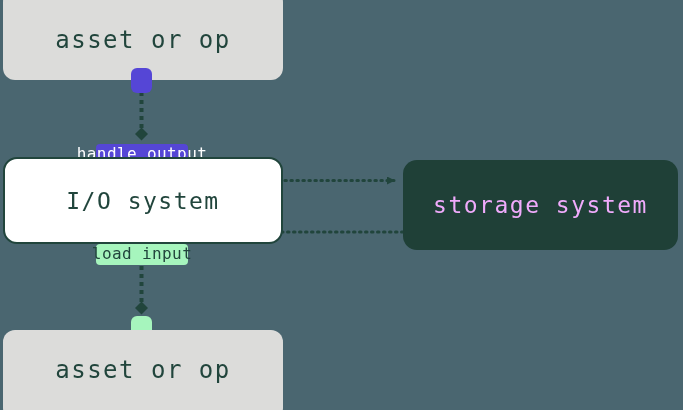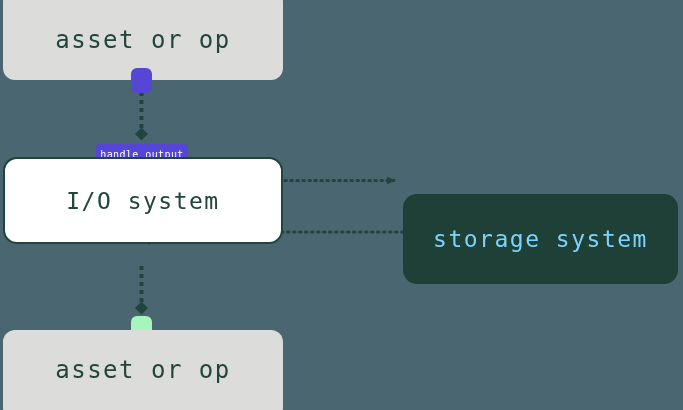--- a/index.html
+++ b/index.html
@@ -60,49 +60,48 @@
     font-size: 23px;
     letter-spacing: 1.5px;
     border-radius: 14px;
   }
   .node-storage {
     left: 403px;
     top: 160px;
     width: 275px;
     height: 90px;
     background: #1f4037;
-    color: #7dd3fc;
+    color: #f0abfc;
     font-size: 23px;
     letter-spacing: 1.5px;
     border-radius: 14px;
-    margin-top: 34px;
   }
   .port {
     position: absolute;
     width: 21px;
     height: 25px;
     border-radius: 6px;
   }
   .port-output {
     left: 131px;
     top: 68px;
     background: #5546d6;
   }
   .port-input {
     left: 131px;
     top: 316px;
     background: #a6f5bd;
   }
   .edge-label {
     position: absolute;
     display: flex;
-    align-items: center;
+    align-items: flex-start;
     justify-content: center;
     border-radius: 4px;
-    font-size: 10px;
+    font-size: 16px;
     letter-spacing: 0.4px;
     height: 21px;
     white-space: nowrap;
   }
   .label-handle-output {
     left: 96px;
     top: 144px;
     width: 92px;
     background: #5546d6;
     color: #ffffff;
@@ -161,20 +160,23 @@
   </div>
 
   <div class="node node-iomanager">
     <span>I/O system</span>
   </div>
 
   <div class="node node-storage">
     <span>storage system</span>
   </div>
 
+  <div class="edge-label label-load-input">
+    <span>load input</span>
+  </div>
 
   <div class="port port-input"></div>
 
   <div class="node node-asset node-asset-bottom">
     <span>asset or op</span>
   </div>
 
 </div>
 
 </body></html>

